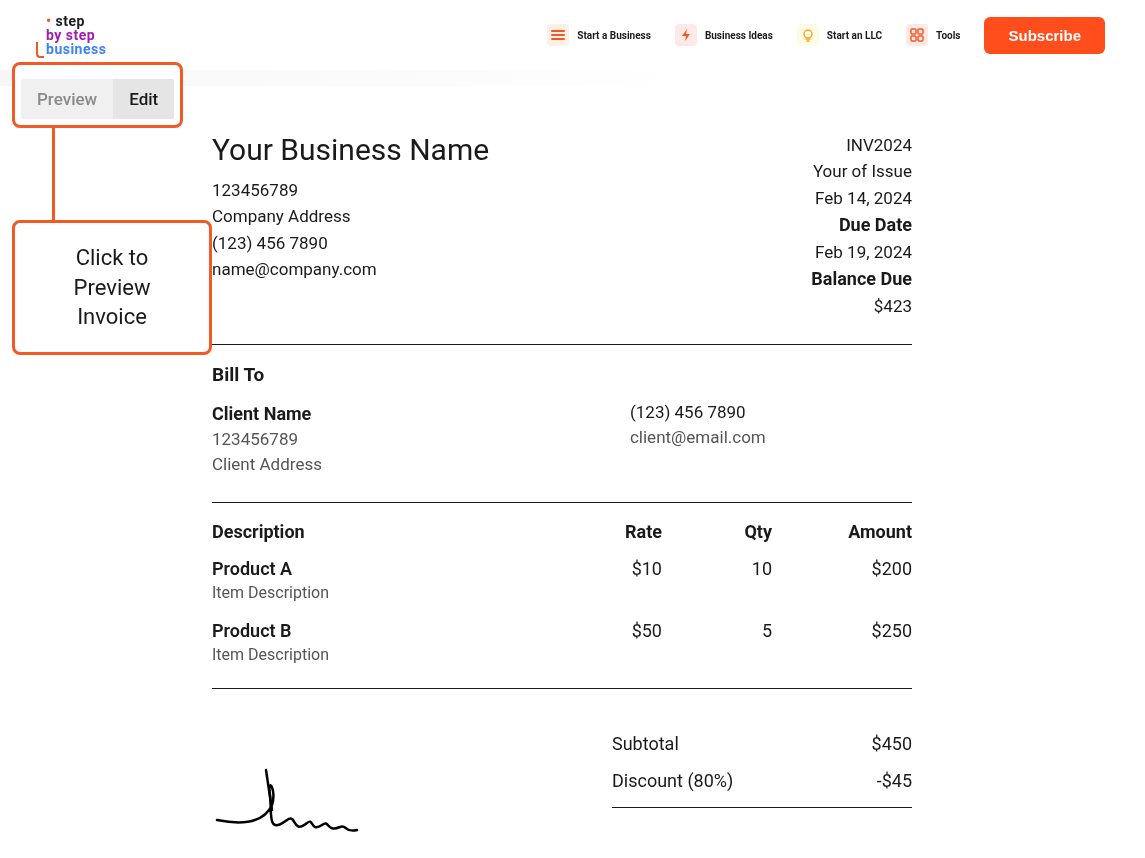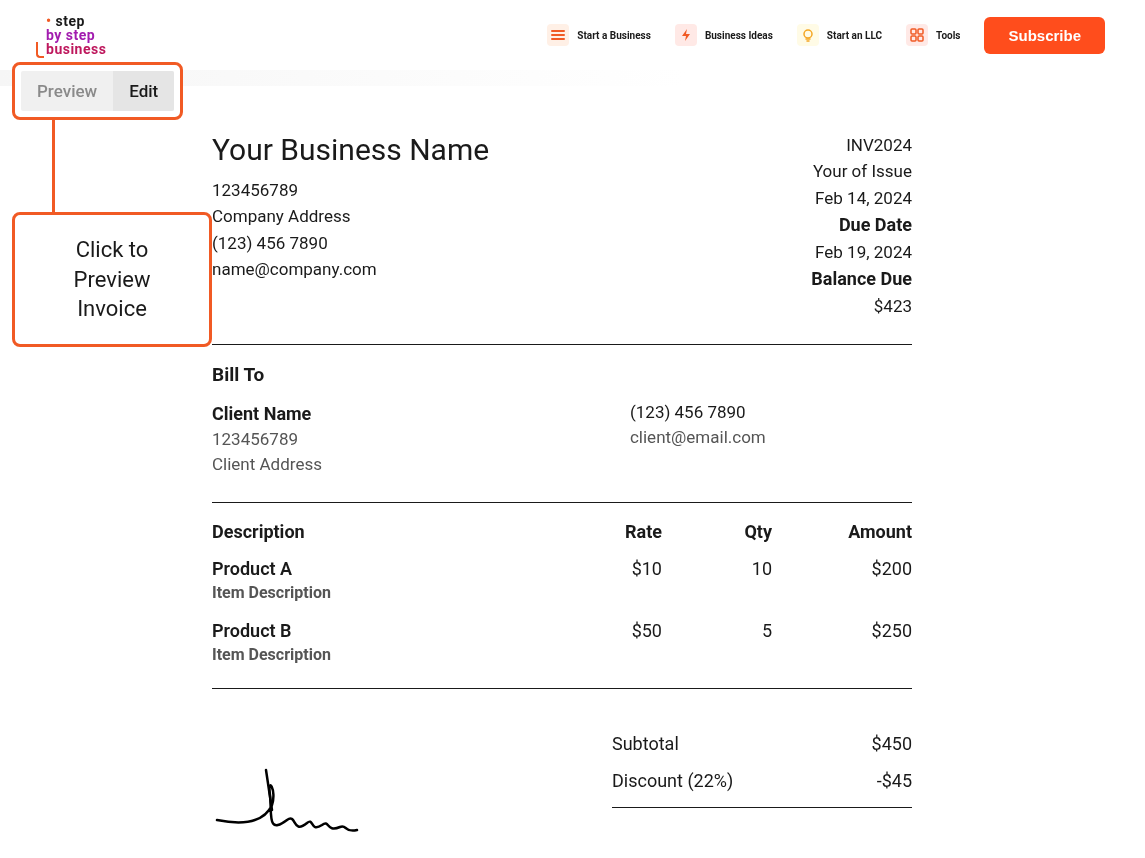--- a/index.html
+++ b/index.html
@@ -27,21 +27,21 @@
     position: relative;
     padding-left: 6px;
   }
   .logo .row1 { font-size: 14px; }
   .logo .row1::before {
     content: "•";
     color: #f15a24;
     margin-right: 4px;
   }
   .logo .row2 { color: #a21caf; }
-  .logo .row3 { color: #be185d; position: relative; }
+  .logo .row3 { color: #3b82f6; position: relative; }
   .logo-bracket {
     position: absolute;
     left: -4px;
     bottom: -2px;
     width: 8px;
     height: 16px;
     border-left: 2px solid #f15a24;
     border-bottom: 2px solid #f15a24;
     border-bottom-left-radius: 4px;
   }
@@ -92,20 +92,21 @@
     border-radius: 8px;
     padding: 6px;
     background: #fff;
     display: inline-block;
   }
   .toggle-inner {
     display: flex;
     background: #f0f0f0;
     border-radius: 2px;
     overflow: hidden;
+    margin-top: 8px;
   }
   .toggle-btn {
     padding: 10px 16px;
     font-size: 17px;
     font-weight: 500;
     cursor: pointer;
   }
   .toggle-btn.inactive { color: #8a8a8a; }
   .toggle-btn.active { color: #1a1a1a; background: #e5e5e5; }
   .arrow-stem {
@@ -165,21 +166,21 @@
   
   .items-head, .item-row {
     display: grid;
     grid-template-columns: 1fr 110px 110px 140px;
     align-items: start;
   }
   .items-head { font-weight: 700; font-size: 18px; margin-bottom: 16px; }
   .col-rate, .col-qty, .col-amt { text-align: right; }
   .item-row { margin-bottom: 18px; }
   .item-name { font-weight: 600; font-size: 18px; }
-  .item-desc { color: #555; font-size: 16px; margin-top: 4px; font-weight: bold; }
+  .item-desc { color: #555; font-size: 16px; margin-top: 4px; }
   .item-val { font-size: 18px; }
   
   .totals-area {
     display: flex;
     justify-content: space-between;
     margin-top: 36px;
   }
   .signature { padding-top: 40px; }
   .totals {
     width: 300px;
@@ -337,21 +338,21 @@
         <path d="M5 55 C 20 58, 50 62, 60 40 C 65 25, 55 10, 58 30 C 60 50, 55 70, 75 55 C 85 48, 80 70, 95 58 C 102 52, 98 68, 110 60 C 118 54, 114 68, 128 62 C 135 59, 132 68, 145 65" fill="none" stroke="#000" stroke-width="2.5" stroke-linecap="round"></path>
         <path d="M54 5 L 60 45" fill="none" stroke="#000" stroke-width="2.5" stroke-linecap="round"></path>
       </svg>
     </div>
     <div class="totals">
       <div class="total-line">
         <span>Subtotal</span>
         <span>$450</span>
       </div>
       <div class="total-line">
-        <span>Discount (22%)</span>
+        <span>Discount (80%)</span>
         <span>-$45</span>
       </div>
       <div class="total-sep"></div>
       <div class="total-line total-bold">
         
         
       </div>
     </div>
   </div>
 </div>

